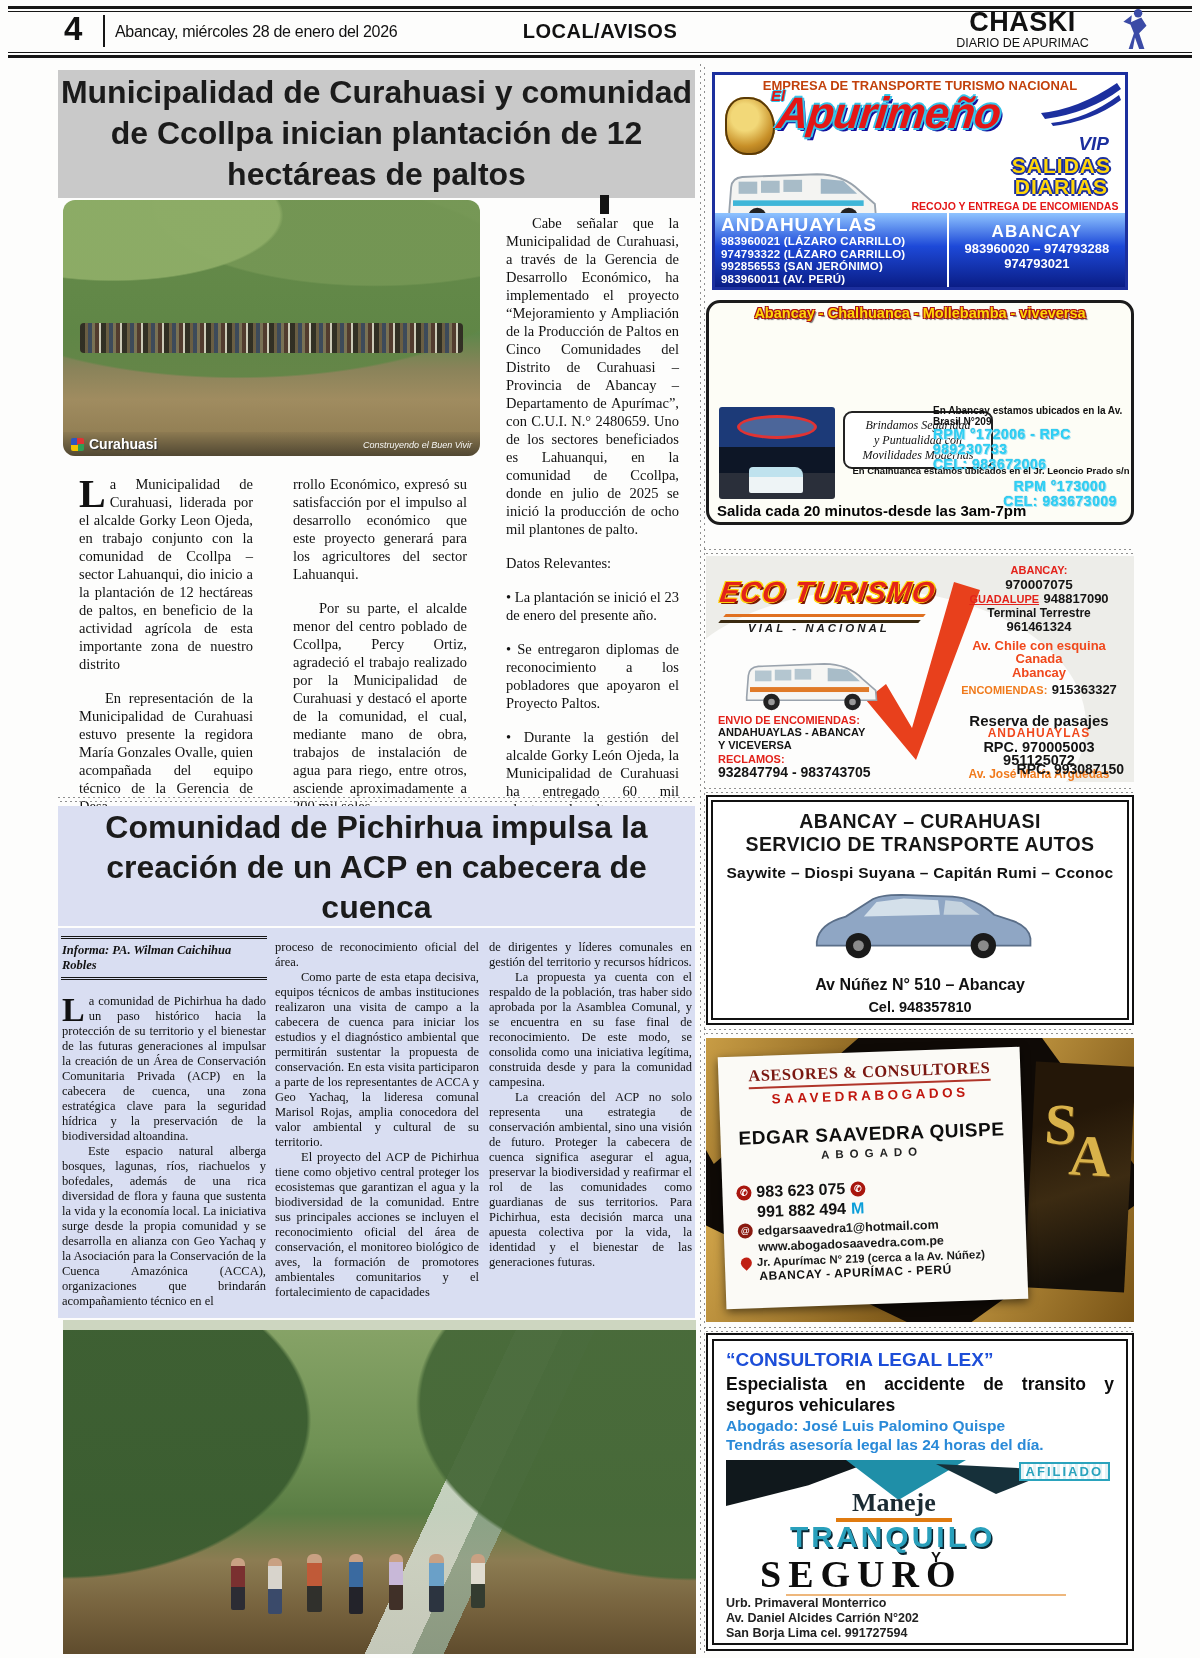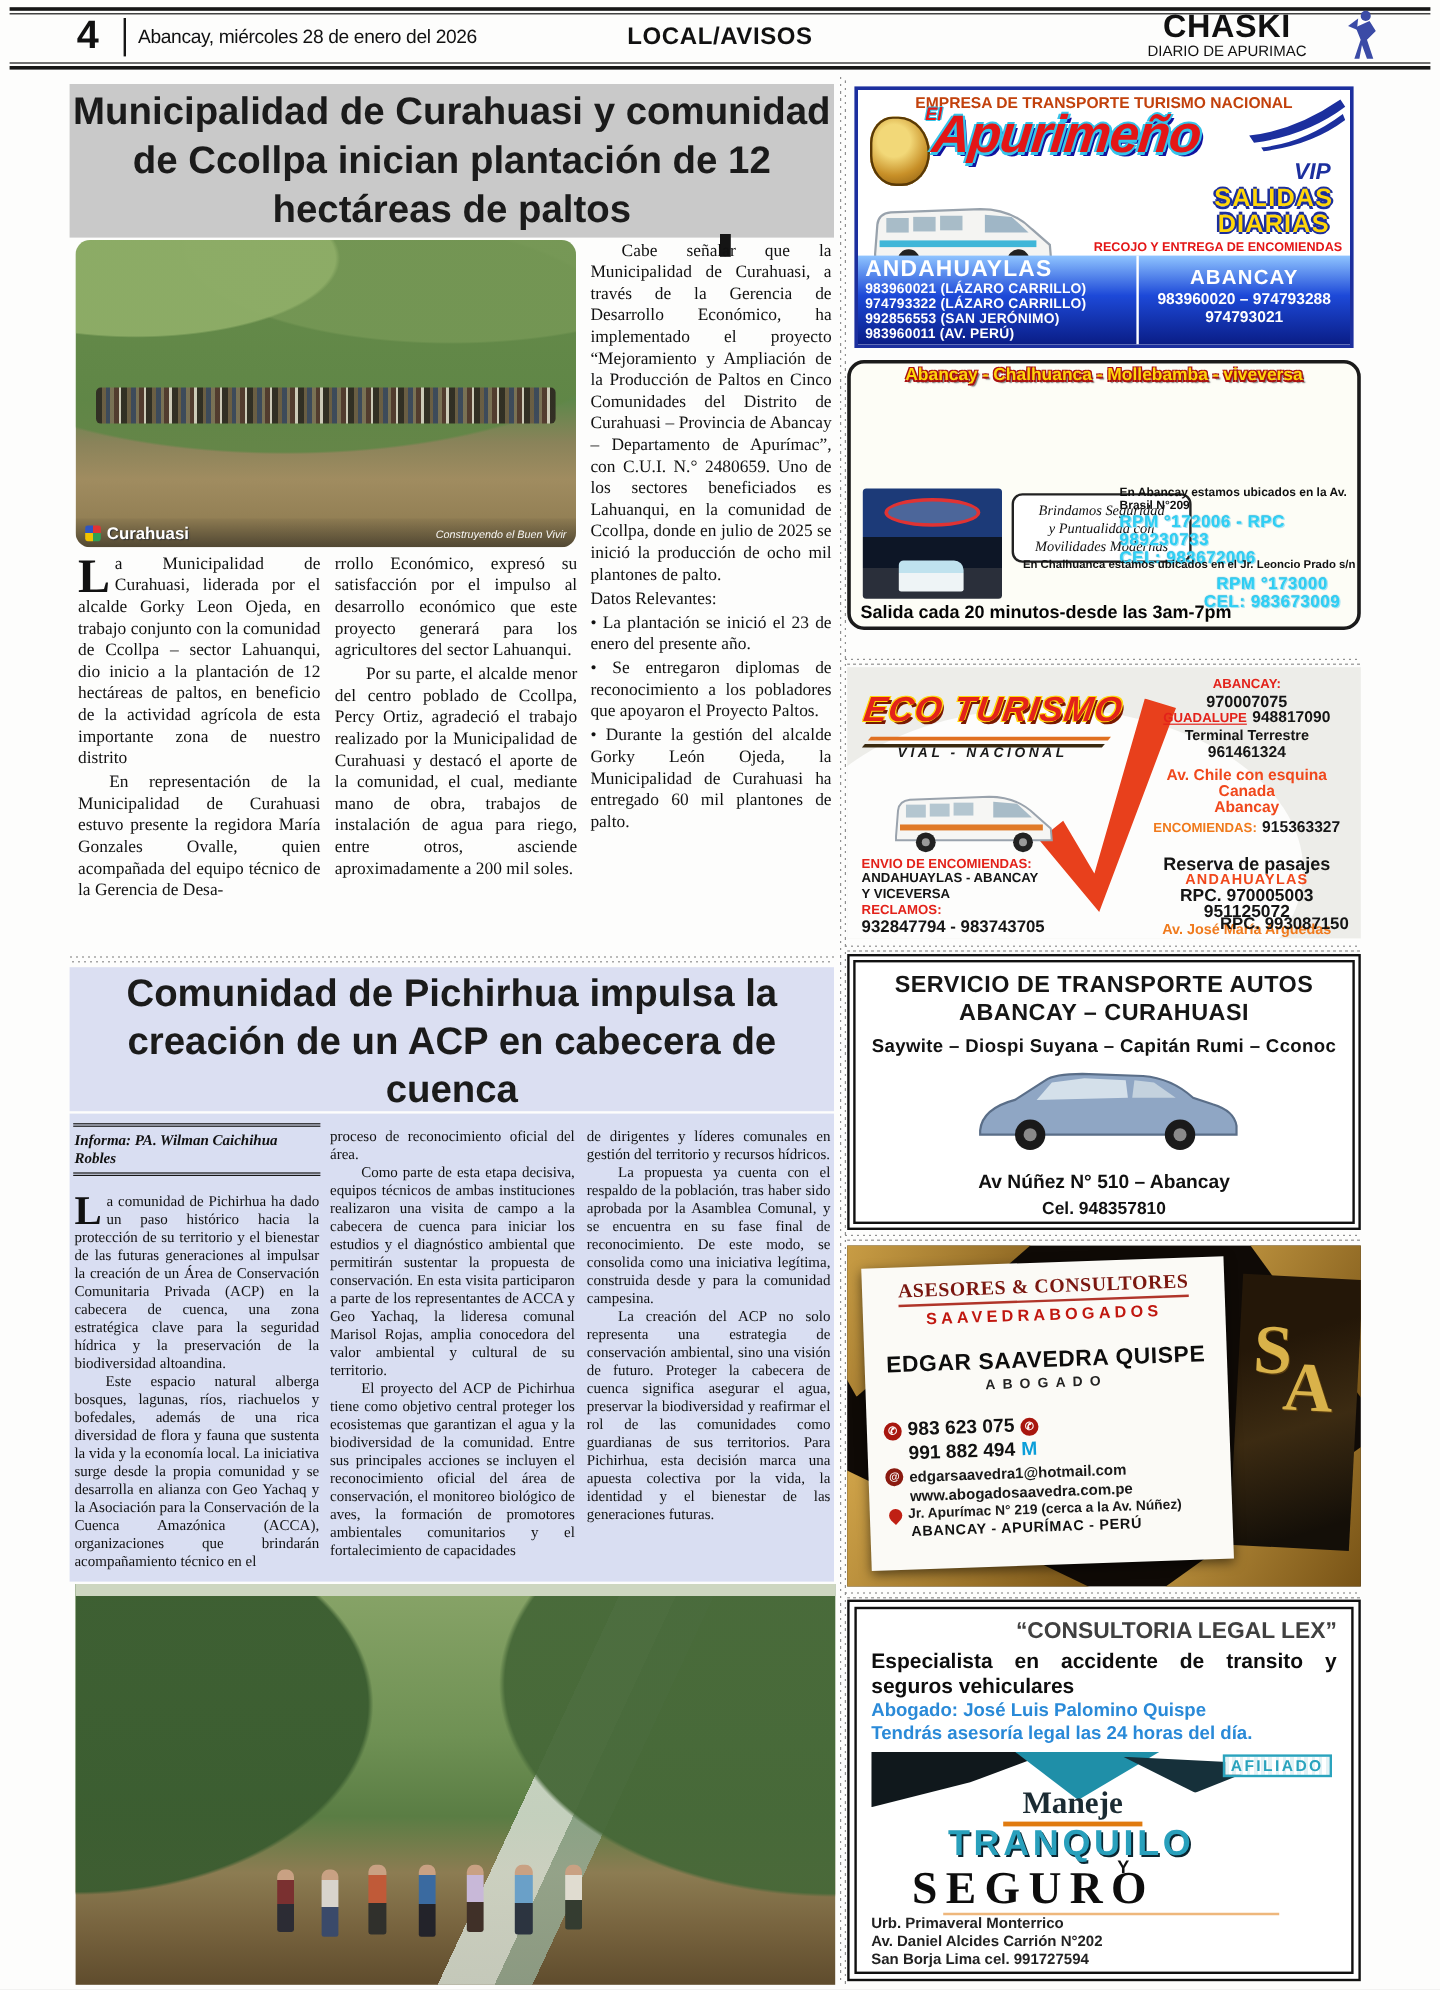--- a/index.html
+++ b/index.html
@@ -19,21 +19,21 @@
   .brand{font:900 27px/26px "Liberation Sans",sans-serif;letter-spacing:.5px}
   .brand-sub{font:400 12.5px "Liberation Sans",sans-serif;margin-top:1px}
   .brand-logo{left:1120px;top:8px}
 
   
   .ttl{background:#c9c9c9;text-align:center;font-family:"Liberation Sans",sans-serif;font-weight:700;color:#1b1b1b}
   .t1{left:58px;top:70px;width:637px;height:128px;font-size:32px;line-height:41px;padding-top:2px}
   .t2{left:58px;top:806px;width:637px;height:120px;font-size:32px;line-height:40px;background:#dbdff2;padding-top:1px}
   .ncol{position:absolute;text-align:justify}
   .a1col{width:206px;font-size:14.5px;line-height:18px}
-  .a1col p{margin:2px}
+  .a1col p{margin:16px}
   p.ind{text-indent:26px}
   .dropcap{float:left;font:700 40px/33px "Liberation Serif",serif;padding:2px 4px 0 0}
   .mark{left:600px;top:195px;width:9px;height:19px;background:#141414}
   .hdots{height:5px;background-image:repeating-linear-gradient(90deg,#8f8f8f 0 2px,transparent 2px 5px),repeating-linear-gradient(90deg,#8f8f8f 0 2px,transparent 2px 5px);background-size:100% 1px,100% 1px;background-position:0 0,2px 4px;background-repeat:no-repeat}
   .vdots{width:6px;background-image:repeating-linear-gradient(180deg,#8f8f8f 0 2px,transparent 2px 6px),repeating-linear-gradient(180deg,#8f8f8f 0 2px,transparent 2px 6px);background-size:1px 100%,1px 100%;background-position:0 0,4px 3px;background-repeat:no-repeat}
   .sep1{left:58px;top:797px;width:637px}
   .vmain{left:700px;top:64px;height:1590px}
 
   
   .photo1{left:63px;top:200px;width:417px;height:256px;overflow:hidden;border-radius:12px;
@@ -162,21 +162,21 @@
   .pin{width:11px;height:11px;background:#c02014;border-radius:50% 50% 50% 0;transform:rotate(-45deg);flex:0 0 11px;margin-left:2px}
   .saa-loc{text-align:left;font:700 12px "Liberation Sans",sans-serif;margin-top:1px;letter-spacing:.6px;padding-left:20px}
   .saa-panel{position:absolute;right:4px;top:26px;width:100px;height:226px;transform:rotate(3deg);background:linear-gradient(160deg,#241708 25%,#3c2b12 55%,#140f08 90%)}
   .mono{position:absolute;font:900 58px "Liberation Serif",serif;color:#d9b24a;text-shadow:1px 1px 0 #5a3e10}
   .m1{left:12px;top:28px}
   .m2{left:38px;top:58px}
 
   
   .ad-lex{left:706px;top:1333px;width:428px;height:318px;border:2px solid #111;background:#fff}
   .lex-inner{position:absolute;inset:4px;border:2px solid #111;padding:8px 12px 6px;font-family:"Liberation Sans",sans-serif}
-  .lex-title{text-align:right;font:900 19px "Liberation Sans",sans-serif;color:#404040}
+  .lex-title{text-align:left;font:900 19px "Liberation Sans",sans-serif;color:#1d4ed8}
   .lex-l1{font:900 17.5px/21px "Liberation Sans",sans-serif;text-align:justify;margin-top:3px;color:#0d0d0d}
   .lex-blue{color:#2a8ad8;font:900 15.5px/19px "Liberation Sans",sans-serif}
   .lex-gfx{position:relative;height:128px;margin-top:6px}
   .tri{position:absolute}
   .tri1{left:0;top:0;width:150px;height:46px;background:#10181c;clip-path:polygon(0 0,100% 0,55% 55%,0 100%)}
   .tri2{left:90px;top:0;width:150px;height:40px;background:#1f8fa8;clip-path:polygon(20% 0,100% 0,55% 100%)}
   .tri3{left:210px;top:4px;width:120px;height:30px;background:#16303a;clip-path:polygon(0 0,100% 20%,50% 100%)}
   .lex-afi{position:absolute;right:4px;top:2px;color:#2aa3bd;font:900 13px "Liberation Sans",sans-serif;letter-spacing:2px;border:2px solid #2aa3bd;padding:0 5px;
     background:repeating-linear-gradient(90deg,#e4f2f5 0 3px,#fff 3px 6px)}
   .lex-maneje{position:absolute;left:110px;top:28px;font:900 26px "Liberation Serif",serif;color:#1b2b33;border-bottom:4px solid #e07b10;padding:0 16px}
@@ -393,22 +393,22 @@
       <div class="red9" style="font-size:11px;margin-top:2px">RECLAMOS:</div>
       <div class="blk9" style="font-size:14px">932847794 - 983743705</div>
     </div>
     <div class="eco-rpc2">RPC. 993087150</div>
   </div>
 
   <div class="abs hdots h1r" style="left:704px;top:788px"></div>
 
   <div class="ad ad-auto">
     <div class="auto-inner">
+      <div class="auto-t">ABANCAY – CURAHUASI</div>
       <div class="auto-t">SERVICIO DE TRANSPORTE AUTOS</div>
-      <div class="auto-t">ABANCAY – CURAHUASI</div>
       <div class="auto-route">Saywite – Diospi Suyana – Capitán Rumi – Cconoc</div>
       <div style="margin-top:2px">
         <svg width="236" height="86" viewBox="0 0 260 95">
           <path d="M16 64 Q18 44 48 36 L76 18 Q84 12 110 12 L166 14 Q192 16 212 34 L230 40 Q250 46 252 60 L252 68 L16 68 Z" fill="#8fa6c4" stroke="#5a6e88" stroke-width="2"></path>
           <path d="M82 20 L112 16 L150 18 L152 34 L68 36 Z" fill="#d4e0ea"></path>
           <path d="M158 18 L176 20 L196 34 L156 34 Z" fill="#c4d2de"></path>
           <circle cx="62" cy="68" r="14" fill="#1a1a1a"></circle>
             <circle cx="62" cy="68" r="6" fill="#8a8a8a"></circle>
           <circle cx="200" cy="68" r="14" fill="#1a1a1a"></circle>
             <circle cx="200" cy="68" r="6" fill="#8a8a8a"></circle>

